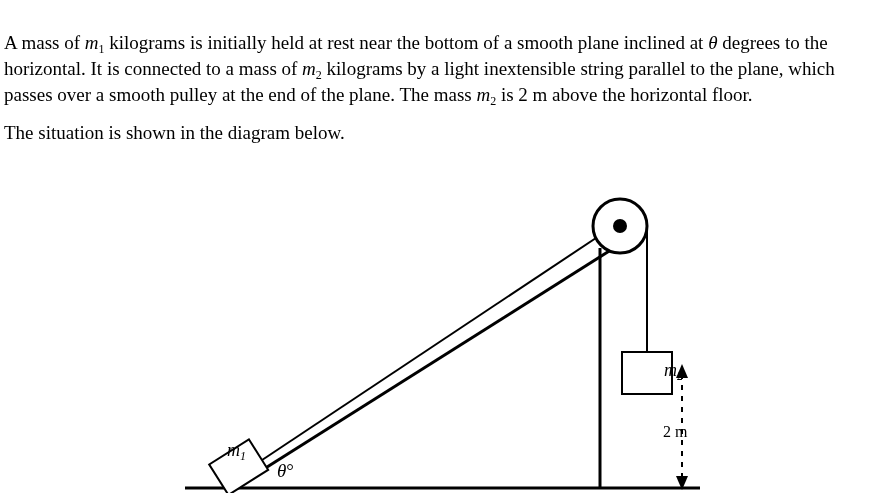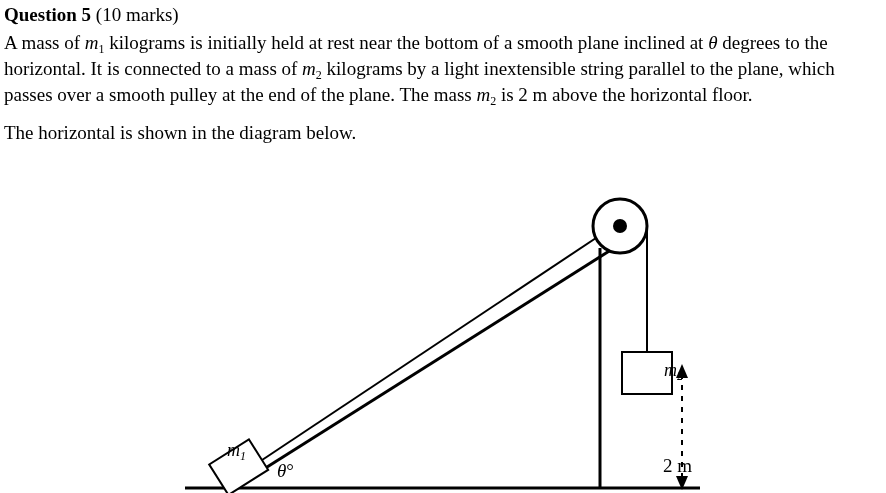--- a/index.html
+++ b/index.html
@@ -85,41 +85,37 @@
     top: 282px;
     font-size: 19px;
   }
   .label-theta .thetachar {
     font-style: italic;
   }
   .label-2m {
     position: absolute;
     left: 663px;
     top: 245px;
-    font-size: 19px;
-    margin-top: 32px;
+    font-size: 16px;
   }
 </style>
 </head>
 <body>
 
 <div class="page">
 
-  <div class="question-header">
-    <span class="qtitle">Question 5</span><span> </span><span class="qmarks">(10 marks)</span>
-  </div>
 
   <div class="body-text">
     <p>
       <span>A mass of </span><var>m</var><sub>1</sub><span> kilograms is initially held at rest near the bottom of a smooth plane inclined at</span>
       <span class="ital">θ</span><span> degrees to the horizontal. It is connected to a mass of </span><var>m</var><sub>2</sub><span> kilograms by a light inextensible string</span>
       <span>parallel to the plane, which passes over a smooth pulley at the end of the plane. The mass </span><var>m</var><sub>2</sub><span> is 2 m</span>
       <span>above the horizontal floor.</span>
     </p>
-    <p class="para-gap">The horizontal is shown in the diagram below.</p>
+    <p class="para-gap">The situation is shown in the diagram below.</p>
   </div>
 
   <div class="diagram">
     <svg width="886" height="315" viewBox="0 0 886 315" xmlns="http://www.w3.org/2000/svg">
 
       <line x1="185" y1="310" x2="700" y2="310" stroke="#000000" stroke-width="3"></line>
 
       <line x1="237" y1="308" x2="614" y2="70" stroke="#000000" stroke-width="3"></line>
 
       <line x1="600" y1="70" x2="600" y2="310" stroke="#000000" stroke-width="3"></line>

